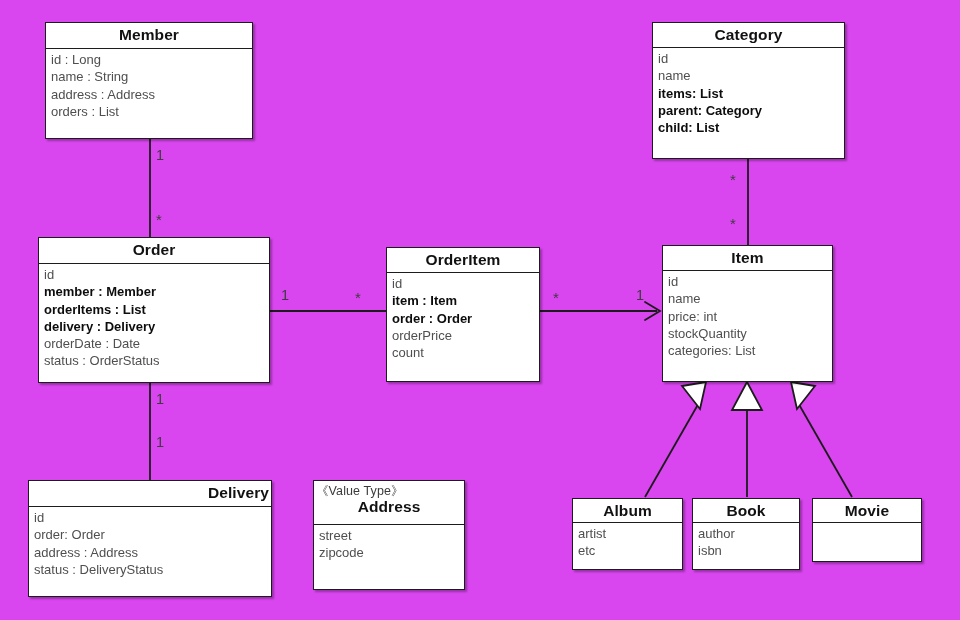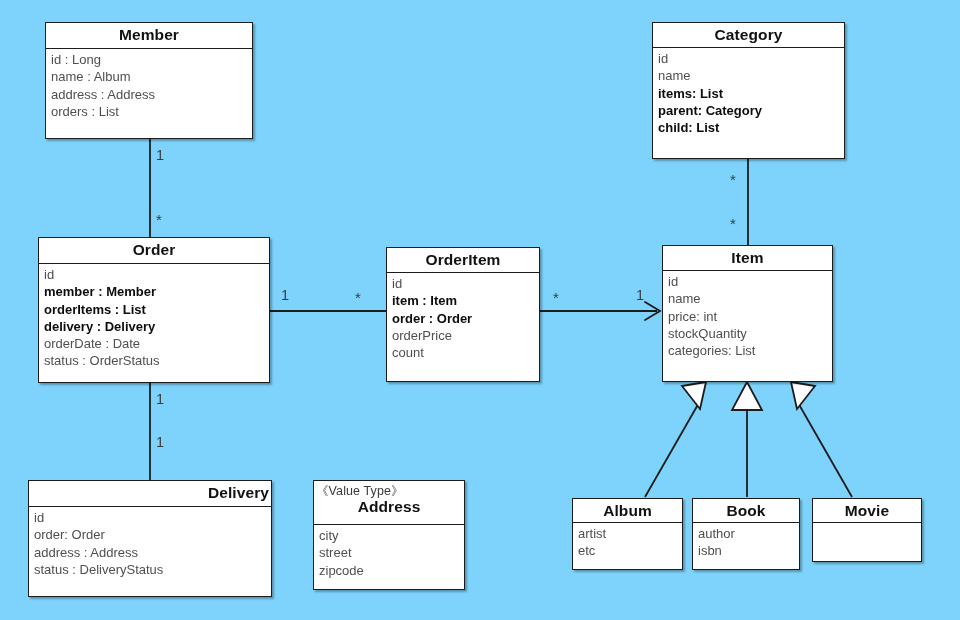--- a/index.html
+++ b/index.html
@@ -4,21 +4,21 @@
 <style>
   html, body {
     margin: 0;
     padding: 0;
     background: #ffffff;
   }
   #diagram-canvas {
     position: relative;
     width: 960px;
     height: 620px;
-    background: #7dd3fc;
+    background: #d946ef;
     font-family: "Liberation Sans", sans-serif;
     overflow: hidden;
   }
   svg.edge-layer {
     position: absolute;
     left: 0;
     top: 0;
     width: 960px;
     height: 620px;
     pointer-events: none;
@@ -117,21 +117,21 @@
     <g fill="#ffffff" stroke="#1c1c1c" stroke-width="1.8" stroke-linejoin="miter">
       <polygon points="791,382 815,386 797,409"></polygon>
     </g>
   </svg>
 
   <div id="classes-root">
       <div class="uml-class" style="left: 45px; top: 22px; width: 208px; height: 117px;">
         <div class="class-header" style="height: 26px;"><span>Member</span></div>
         <div class="class-attrs">
           <div class="attr">id : Long</div>
-          <div class="attr">name : Album</div>
+          <div class="attr">name : String</div>
           <div class="attr">address : Address</div>
           <div class="attr">orders : List</div>
         </div>
       </div>
       <div class="uml-class" style="left: 38px; top: 237px; width: 232px; height: 146px;">
         <div class="class-header" style="height: 26px;"><span>Order</span></div>
         <div class="class-attrs">
           <div class="attr">id</div>
           <div class="attr bold">member : Member</div>
           <div class="attr bold">orderItems : List</div>
@@ -175,21 +175,20 @@
         <div class="class-attrs">
           <div class="attr">id</div>
           <div class="attr">order: Order</div>
           <div class="attr">address : Address</div>
           <div class="attr">status : DeliveryStatus</div>
         </div>
       </div>
       <div class="uml-class" style="left: 313px; top: 480px; width: 152px; height: 110px;">
         <div class="class-header" style="height: 44px;"><span class="class-stereotype">《Value Type》</span><span>Address</span></div>
         <div class="class-attrs">
-          <div class="attr">city</div>
           <div class="attr">street</div>
           <div class="attr">zipcode</div>
         </div>
       </div>
       <div class="uml-class" style="left: 572px; top: 498px; width: 111px; height: 72px;">
         <div class="class-header" style="height: 24px;"><span>Album</span></div>
         <div class="class-attrs">
           <div class="attr">artist</div>
           <div class="attr">etc</div>
         </div>

